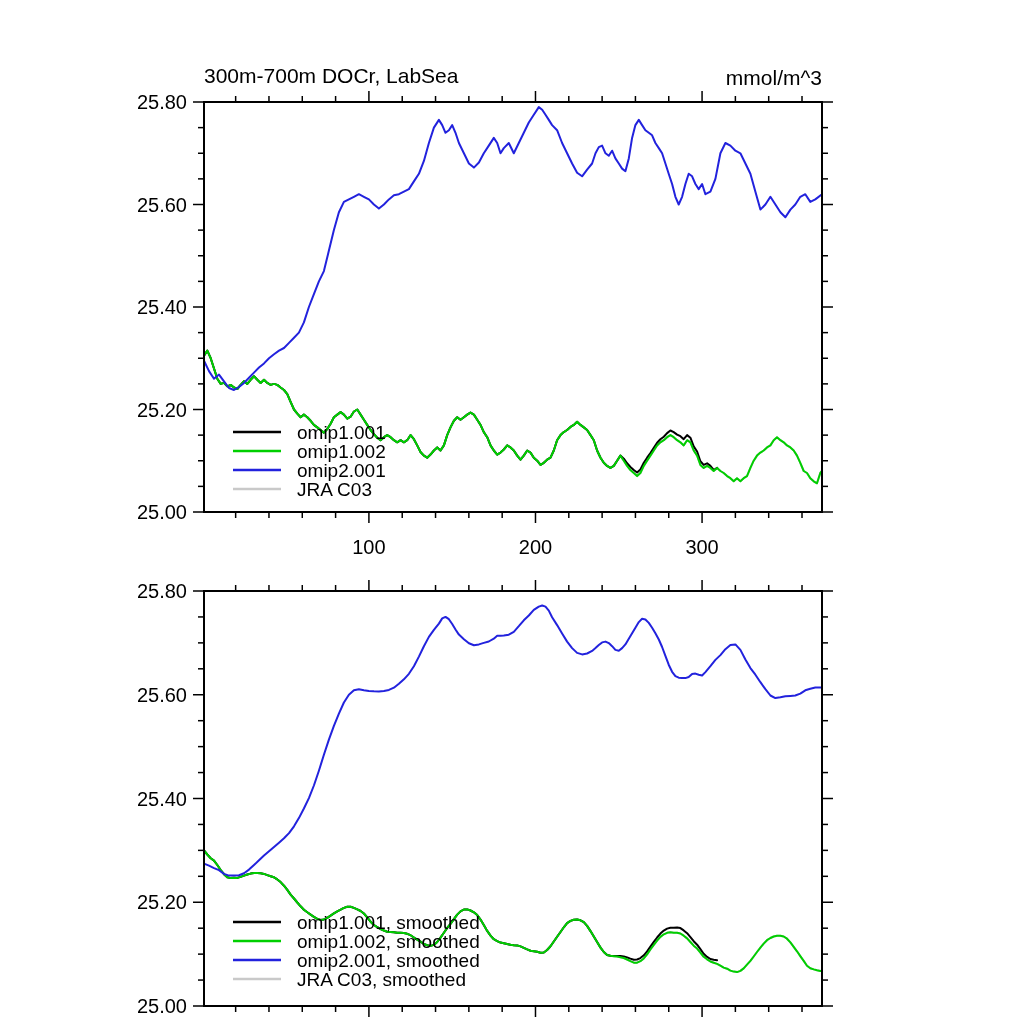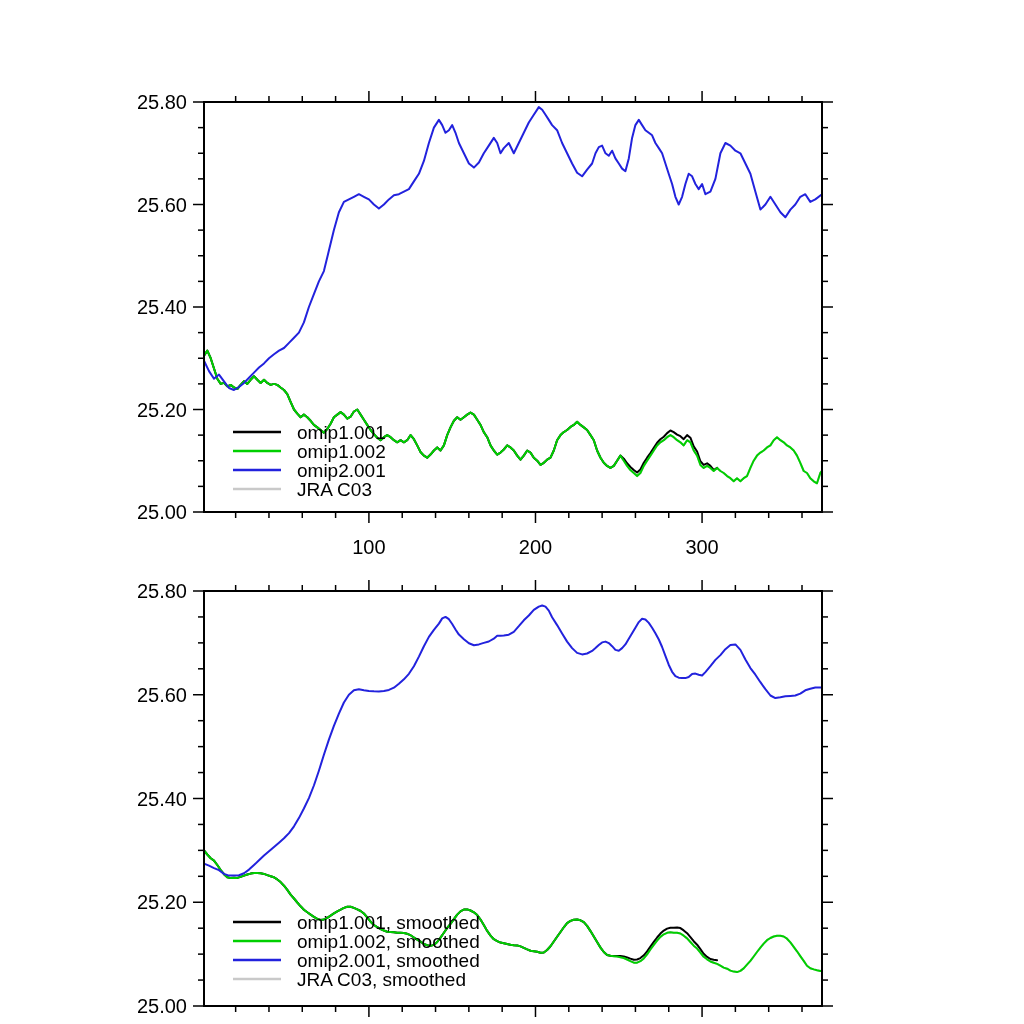--- a/index.html
+++ b/index.html
@@ -18,20 +18,22 @@
   .fig-units {
     position: absolute; left: 572px; top: 66px; width: 250px;
     text-align: right; font-size: 21px; color: #000; white-space: nowrap;
   }
   svg text { font-family: "Liberation Sans", "DejaVu Sans", sans-serif; fill: #000; }
 </style>
 </head>
 <body>
 
 <div class="stage">
+  <div class="fig-title">300m-700m DOCr, LabSea</div>
+  <div class="fig-units">mmol/m^3</div>
   <svg id="chart-svg" width="1024" height="1024" viewBox="0 0 1024 1024">
       <g>
         <polyline points="204.0,355.7 207.3,350.6 210.7,358.2 214.0,368.5 217.3,378.7 220.7,383.9 224.0,382.9 227.3,386.4 230.7,384.9 234.0,387.5 237.3,389.0 240.6,384.9 244.0,381.3 247.3,383.9 250.6,379.8 254.0,376.2 257.3,379.8 260.6,382.9 264.0,379.8 267.3,382.9 270.6,384.9 274.0,383.9 277.3,384.9 280.6,387.5 284.0,390.0 287.3,394.1 290.6,401.8 294.0,409.5 297.3,413.6 300.6,417.2 303.9,414.6 307.3,417.2 310.6,420.8 313.9,424.9 317.3,427.4 320.6,430.0 323.9,432.6 327.3,429.0 330.6,423.8 333.9,417.2 337.3,414.6 340.6,412.1 343.9,414.6 347.3,418.7 350.6,416.7 353.9,411.5 357.3,409.5 360.6,414.6 363.9,419.8 367.2,424.9 370.6,430.0 373.9,434.1 377.2,437.7 380.6,440.2 383.9,437.2 387.2,435.1 390.6,437.2 393.9,440.2 397.2,442.3 400.6,440.2 403.9,442.3 407.2,440.2 410.6,435.1 413.9,439.2 417.2,445.4 420.5,452.0 423.9,455.6 427.2,457.7 430.5,454.6 433.9,450.5 437.2,447.4 440.5,450.5 443.9,445.4 447.2,435.1 450.5,427.4 453.9,420.8 457.2,417.2 460.5,419.8 463.9,417.2 467.2,414.6 470.5,412.6 473.9,414.6 477.2,419.8 480.5,424.9 483.8,432.1 487.2,437.2 490.5,445.4 493.8,450.5 497.2,454.6 500.5,452.6 503.8,449.5 507.2,445.4 510.5,447.4 513.8,450.5 517.2,455.6 520.5,459.7 523.8,455.6 527.2,450.5 530.5,452.6 533.8,457.7 537.2,460.7 540.5,464.9 543.8,462.8 547.1,459.7 550.5,457.7 553.8,450.5 557.1,440.2 560.5,435.1 563.8,432.1 567.1,430.0 570.5,426.9 573.8,424.9 577.1,421.8 580.5,424.9 583.8,427.4 587.1,430.0 590.5,435.1 593.8,440.2 597.1,450.5 600.5,457.7 603.8,462.8 607.1,465.9 610.4,467.9 613.8,465.9 617.1,460.7 620.4,455.6 623.8,460.7 627.1,465.9 630.4,470.0 633.8,473.0 637.1,476.1 640.4,473.0 643.8,465.9 647.1,460.7 650.4,455.6 653.8,450.5 657.1,445.4 660.4,442.3 663.8,440.2 667.1,437.2 670.4,435.1 673.7,437.2 677.1,440.2 680.4,442.3 683.7,445.4 687.1,440.2 690.4,442.3 693.7,450.5 697.1,455.6 700.4,464.9 703.7,467.9 707.1,465.9 710.4,467.9 713.7,471.0 717.1,467.9 720.4,471.0 723.7,473.0 727.1,476.1 730.4,478.2 733.7,481.3 737.0,478.2 740.4,481.3 743.7,478.2 747.0,476.1 750.4,467.9 753.7,460.7 757.0,455.6 760.4,452.6 763.7,450.5 767.0,447.4 770.4,445.4 773.7,440.2 777.0,437.2 780.4,440.2 783.7,442.3 787.0,445.4 790.4,447.4 793.7,450.5 797.0,455.6 800.3,462.8 803.7,471.0 807.0,473.0 810.3,478.2 813.7,481.3 817.0,483.3 820.3,473.0 822.0,471.0" fill="none" stroke="#c9c9c9" stroke-width="2" stroke-linejoin="round" stroke-linecap="round"></polyline>
         <polyline points="204.0,355.7 207.3,350.6 210.7,358.2 214.0,368.5 217.3,378.7 220.7,383.9 224.0,382.9 227.3,386.4 230.7,384.9 234.0,387.5 237.3,389.0 240.6,384.9 244.0,381.3 247.3,383.9 250.6,379.8 254.0,376.2 257.3,379.8 260.6,382.9 264.0,379.8 267.3,382.9 270.6,384.9 274.0,383.9 277.3,384.9 280.6,387.5 284.0,390.0 287.3,394.1 290.6,401.8 294.0,409.5 297.3,413.6 300.6,417.2 303.9,414.6 307.3,417.2 310.6,420.8 313.9,424.9 317.3,427.4 320.6,430.0 323.9,432.6 327.3,429.0 330.6,423.8 333.9,417.2 337.3,414.6 340.6,412.1 343.9,414.6 347.3,418.7 350.6,416.7 353.9,411.5 357.3,409.5 360.6,414.6 363.9,419.8 367.2,424.9 370.6,430.0 373.9,434.1 377.2,437.7 380.6,440.2 383.9,437.2 387.2,435.1 390.6,437.2 393.9,440.2 397.2,442.3 400.6,440.2 403.9,442.3 407.2,440.2 410.6,435.1 413.9,439.2 417.2,445.4 420.5,452.0 423.9,455.6 427.2,457.7 430.5,454.6 433.9,450.5 437.2,447.4 440.5,450.5 443.9,445.4 447.2,435.1 450.5,427.4 453.9,420.8 457.2,417.2 460.5,419.8 463.9,417.2 467.2,414.6 470.5,412.6 473.9,414.6 477.2,419.8 480.5,424.9 483.8,432.1 487.2,437.2 490.5,445.4 493.8,450.5 497.2,454.6 500.5,452.6 503.8,449.5 507.2,445.4 510.5,447.4 513.8,450.5 517.2,455.6 520.5,459.7 523.8,455.6 527.2,450.5 530.5,452.6 533.8,457.7 537.2,460.7 540.5,464.9 543.8,462.8 547.1,459.7 550.5,457.7 553.8,450.5 557.1,440.2 560.5,435.1 563.8,432.1 567.1,430.0 570.5,426.9 573.8,424.9 577.1,421.8 580.5,424.9 583.8,427.4 587.1,430.0 590.5,435.1 593.8,440.2 597.1,450.5 600.5,457.7 603.8,462.8 607.1,465.9 610.4,467.9 613.8,465.9 617.1,460.7 620.4,455.6 623.8,458.7 627.1,463.3 630.4,466.9 633.8,470.0 637.1,472.5 640.4,469.5 643.8,462.8 647.1,457.7 650.4,453.1 653.8,447.9 657.1,442.8 660.4,439.2 663.8,436.7 667.1,433.1 670.4,430.5 673.7,432.1 677.1,434.6 680.4,436.2 683.7,439.2 687.1,435.1 690.4,437.7 693.7,446.4 697.1,451.5 700.4,461.3 703.7,464.9 707.1,463.3 710.4,465.9 713.7,470.0 717.1,467.9" fill="none" stroke="#000000" stroke-width="2" stroke-linejoin="round" stroke-linecap="round"></polyline>
         <polyline points="204.0,355.7 207.3,350.6 210.7,358.2 214.0,368.5 217.3,378.7 220.7,383.9 224.0,382.9 227.3,386.4 230.7,384.9 234.0,387.5 237.3,389.0 240.6,384.9 244.0,381.3 247.3,383.9 250.6,379.8 254.0,376.2 257.3,379.8 260.6,382.9 264.0,379.8 267.3,382.9 270.6,384.9 274.0,383.9 277.3,384.9 280.6,387.5 284.0,390.0 287.3,394.1 290.6,401.8 294.0,409.5 297.3,413.6 300.6,417.2 303.9,414.6 307.3,417.2 310.6,420.8 313.9,424.9 317.3,427.4 320.6,430.0 323.9,432.6 327.3,429.0 330.6,423.8 333.9,417.2 337.3,414.6 340.6,412.1 343.9,414.6 347.3,418.7 350.6,416.7 353.9,411.5 357.3,409.5 360.6,414.6 363.9,419.8 367.2,424.9 370.6,430.0 373.9,434.1 377.2,437.7 380.6,440.2 383.9,437.2 387.2,435.1 390.6,437.2 393.9,440.2 397.2,442.3 400.6,440.2 403.9,442.3 407.2,440.2 410.6,435.1 413.9,439.2 417.2,445.4 420.5,452.0 423.9,455.6 427.2,457.7 430.5,454.6 433.9,450.5 437.2,447.4 440.5,450.5 443.9,445.4 447.2,435.1 450.5,427.4 453.9,420.8 457.2,417.2 460.5,419.8 463.9,417.2 467.2,414.6 470.5,412.6 473.9,414.6 477.2,419.8 480.5,424.9 483.8,432.1 487.2,437.2 490.5,445.4 493.8,450.5 497.2,454.6 500.5,452.6 503.8,449.5 507.2,445.4 510.5,447.4 513.8,450.5 517.2,455.6 520.5,459.7 523.8,455.6 527.2,450.5 530.5,452.6 533.8,457.7 537.2,460.7 540.5,464.9 543.8,462.8 547.1,459.7 550.5,457.7 553.8,450.5 557.1,440.2 560.5,435.1 563.8,432.1 567.1,430.0 570.5,426.9 573.8,424.9 577.1,421.8 580.5,424.9 583.8,427.4 587.1,430.0 590.5,435.1 593.8,440.2 597.1,450.5 600.5,457.7 603.8,462.8 607.1,465.9 610.4,467.9 613.8,465.9 617.1,460.7 620.4,455.6 623.8,460.7 627.1,465.9 630.4,470.0 633.8,473.0 637.1,476.1 640.4,473.0 643.8,465.9 647.1,460.7 650.4,455.6 653.8,450.5 657.1,445.4 660.4,442.3 663.8,440.2 667.1,437.2 670.4,435.1 673.7,437.2 677.1,440.2 680.4,442.3 683.7,445.4 687.1,440.2 690.4,442.3 693.7,450.5 697.1,455.6 700.4,464.9 703.7,467.9 707.1,465.9 710.4,467.9 713.7,471.0 717.1,467.9 720.4,471.0 723.7,473.0 727.1,476.1 730.4,478.2 733.7,481.3 737.0,478.2 740.4,481.3 743.7,478.2 747.0,476.1 750.4,467.9 753.7,460.7 757.0,455.6 760.4,452.6 763.7,450.5 767.0,447.4 770.4,445.4 773.7,440.2 777.0,437.2 780.4,440.2 783.7,442.3 787.0,445.4 790.4,447.4 793.7,450.5 797.0,455.6 800.3,462.8 803.7,471.0 807.0,473.0 810.3,478.2 813.7,481.3 817.0,483.3 820.3,473.0 822.0,471.0" fill="none" stroke="#00cf00" stroke-width="2" stroke-linejoin="round" stroke-linecap="round"></polyline>
         <polyline points="204.0,360.8 209.0,371.1 214.0,378.7 219.0,374.6 224.0,381.3 229.0,388.0 234.0,390.0 239.0,387.0 244.0,382.9 249.0,377.7 254.0,372.6 259.0,367.5 264.0,363.4 269.0,358.2 274.0,354.2 279.0,350.6 284.0,348.0 289.0,342.9 294.0,337.8 298.9,332.6 303.9,322.4 308.9,307.0 313.9,294.2 318.9,281.4 323.9,271.1 328.9,250.6 333.9,230.1 338.9,212.2 343.9,201.9 348.9,199.4 353.9,196.8 358.9,194.2 363.9,196.8 368.9,199.4 373.9,204.5 378.9,208.6 383.9,204.5 388.9,199.4 393.9,195.3 398.9,194.2 403.9,191.7 408.9,189.1 413.9,181.4 418.9,173.8 423.9,160.9 428.9,143.0 433.9,127.6 438.9,119.9 442.2,125.1 445.5,132.8 448.9,130.2 452.2,125.1 455.5,132.8 458.9,143.0 463.9,153.3 468.9,163.5 473.9,167.6 478.9,162.5 483.8,153.3 488.8,145.6 493.8,137.9 497.2,143.0 500.5,153.3 503.8,148.1 508.8,143.0 513.8,153.3 518.8,143.0 523.8,132.8 528.8,122.5 533.8,114.8 538.8,107.1 542.2,109.7 545.5,114.8 548.8,119.9 552.1,125.1 557.1,130.2 562.1,143.0 567.1,153.3 572.1,163.5 577.1,172.7 582.1,176.3 587.1,169.7 592.1,163.5 595.5,153.3 598.8,147.1 602.1,145.6 605.5,153.3 608.8,155.8 612.1,150.7 615.4,158.4 618.8,163.5 622.1,168.6 625.4,171.2 628.8,158.4 632.1,137.9 635.4,125.1 638.8,119.9 642.1,125.1 645.4,130.2 648.8,132.8 652.1,135.3 655.4,143.0 658.8,148.1 662.1,153.3 665.4,163.5 668.7,173.8 672.1,184.0 675.4,196.8 678.7,204.5 682.1,196.8 685.4,184.0 688.7,173.8 692.1,176.3 695.4,184.0 698.7,189.1 702.1,184.0 705.4,194.2 710.4,191.7 715.4,178.9 720.4,153.3 725.4,143.0 730.4,145.6 735.4,150.7 740.4,153.3 745.4,163.5 750.4,173.8 755.4,191.7 760.4,209.6 765.4,204.5 770.4,196.8 775.4,204.5 780.4,212.2 785.4,217.3 790.4,209.6 795.3,204.5 800.3,196.8 805.3,194.2 810.3,201.9 815.3,199.4 822.0,194.2" fill="none" stroke="#2222dd" stroke-width="2" stroke-linejoin="round" stroke-linecap="round"></polyline>
         <rect x="204" y="102" width="618" height="410" fill="none" stroke="#000000" stroke-width="2"></rect>
         <line x1="368.911051212938" y1="512" x2="368.911051212938" y2="523" stroke="#000000" stroke-width="1.5"></line>
         <line x1="368.911051212938" y1="102" x2="368.911051212938" y2="91" stroke="#000000" stroke-width="1.5"></line>
         <line x1="535.4878706199461" y1="512" x2="535.4878706199461" y2="523" stroke="#000000" stroke-width="1.5"></line>

